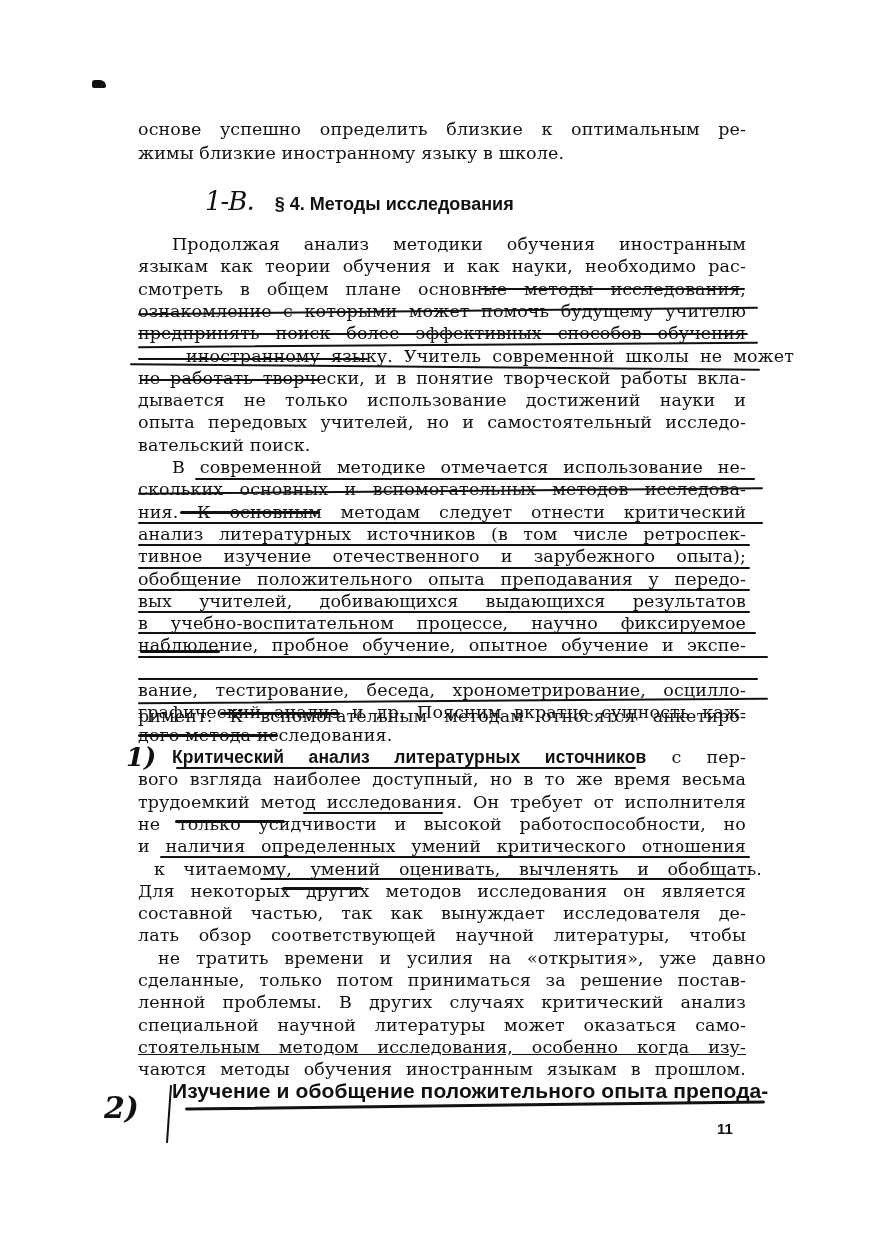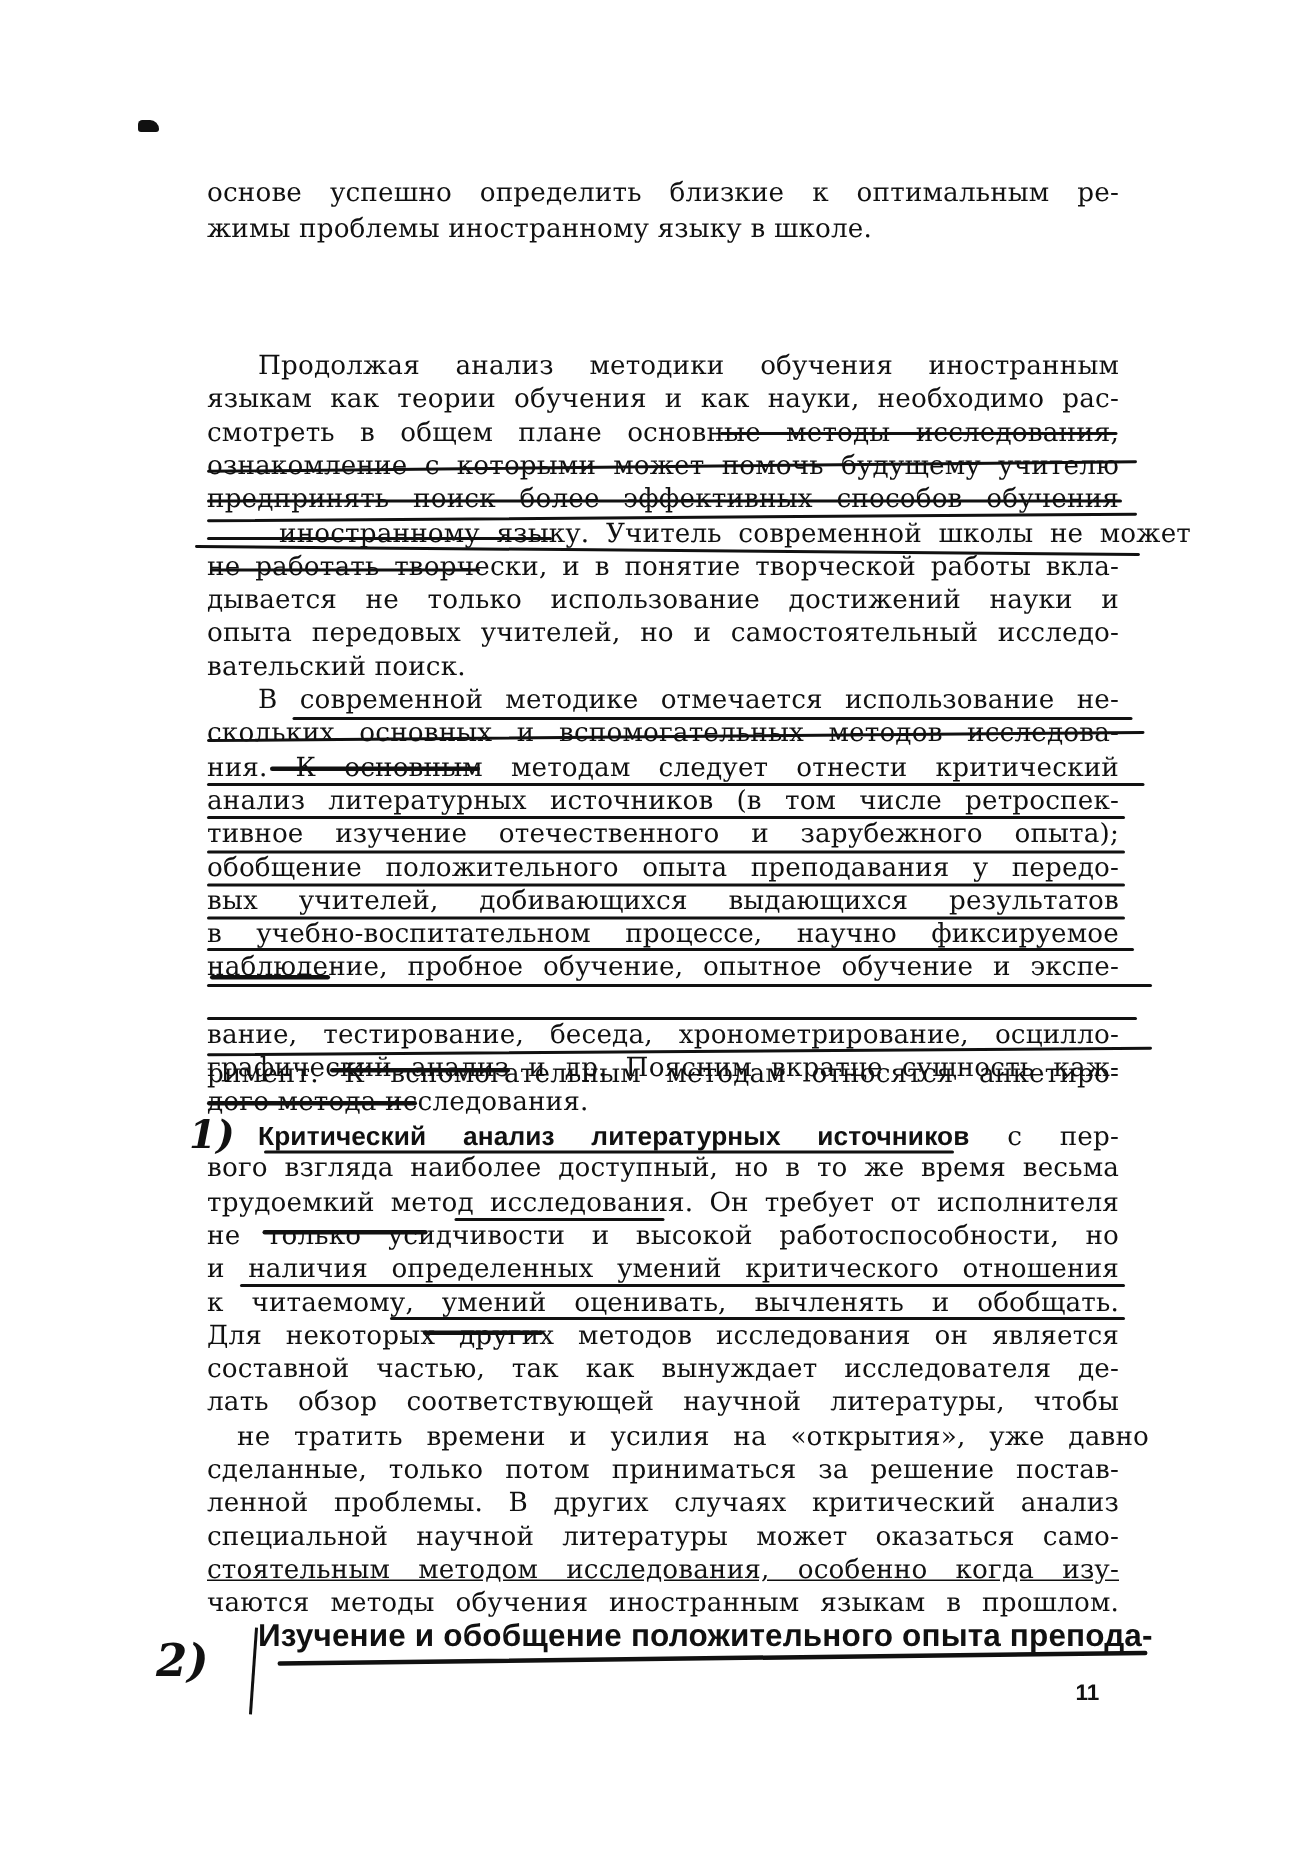--- a/index.html
+++ b/index.html
@@ -32,23 +32,27 @@
   .vline { position: absolute; left: 168px; top: 1085px; width: 2px; height: 58px; background: #111; transform: rotate(4deg); }
 </style>
 </head>
 <body>
 
 <div class="page">
   <div class="blot"></div>
 
   <div class="text-block" style="top:118px;">
     <div class="line just" style="top:0px;">основе успешно определить близкие к оптимальным ре-</div>
-    <div class="line" style="top:24px;">жимы проблемы иностранному языку в школе.</div>
+    <div class="line" style="top:24px;">жимы близкие иностранному языку в школе.</div>
   </div>
 
+  <div class="heading">
+    <span class="hand">1-В.</span>
+    <span>§ 4. Методы исследования</span>
+  </div>
 
   <div class="text-block" style="top:233px;">
     <div class="line just ind" style="top:0px;">Продолжая анализ методики обучения иностранным</div>
     <div class="line just" style="top:22.3px;">языкам как теории обучения и как науки, необходимо рас-</div>
     <div class="line just" style="top:44.6px;">смотреть в общем плане основные методы исследования,</div>
     <div class="line just" style="top:66.9px;">ознакомление с которыми может помочь будущему учителю</div>
     <div class="line just" style="top:89.2px;">предпринять поиск более эффективных способов обучения</div>
     <div class="line just" style="top:111.5px;margin-left:48px;">иностранному языку. Учитель современной школы не может</div>
     <div class="line just" style="top:133.8px;">не работать творчески, и в понятие творческой работы вкла-</div>
     <div class="line just" style="top:156.1px;">дывается не только использование достижений науки и</div>
@@ -71,21 +75,21 @@
     <div class="line just" style="top:245.3px;">графический анализ и др. Поясним вкратце сущность каж-</div>
     <div class="line" style="top:267.6px;">дого метода исследования.</div>
   </div>
 
   <div class="text-block" style="top:746px;">
     <div class="line just ind" style="top:0px;"><span class="bold">Критический анализ литературных источников</span><span> с пер-</span></div>
     <div class="line just" style="top:22.3px;">вого взгляда наиболее доступный, но в то же время весьма</div>
     <div class="line just" style="top:44.6px;">трудоемкий метод исследования. Он требует от исполнителя</div>
     <div class="line just" style="top:66.9px;">не только усидчивости и высокой работоспособности, но</div>
     <div class="line just" style="top:89.2px;">и наличия определенных умений критического отношения</div>
-    <div class="line just" style="top:111.5px;">к читаемому, умений оценивать, вычленять и обобщать.</div>
+    <div class="line just" style="top:111.5px;margin-left:16px;">к читаемому, умений оценивать, вычленять и обобщать.</div>
     <div class="line just" style="top:133.8px;">Для некоторых других методов исследования он является</div>
     <div class="line just" style="top:156.1px;">составной частью, так как вынуждает исследователя де-</div>
     <div class="line just" style="top:178.4px;">лать обзор соответствующей научной литературы, чтобы</div>
     <div class="line just" style="top:200.7px;margin-left:20px;">не тратить времени и усилия на «открытия», уже давно</div>
     <div class="line just" style="top:223px;">сделанные, только потом приниматься за решение постав-</div>
     <div class="line just" style="top:245.3px;">ленной проблемы. В других случаях критический анализ</div>
     <div class="line just" style="top:267.6px;">специальной научной литературы может оказаться само-</div>
     <div class="line just" style="top:289.9px;text-decoration:underline;">стоятельным методом исследования, особенно когда изу-</div>
     <div class="line just" style="top:312.2px;">чаются методы обучения иностранным языкам в прошлом.</div>
   </div>

